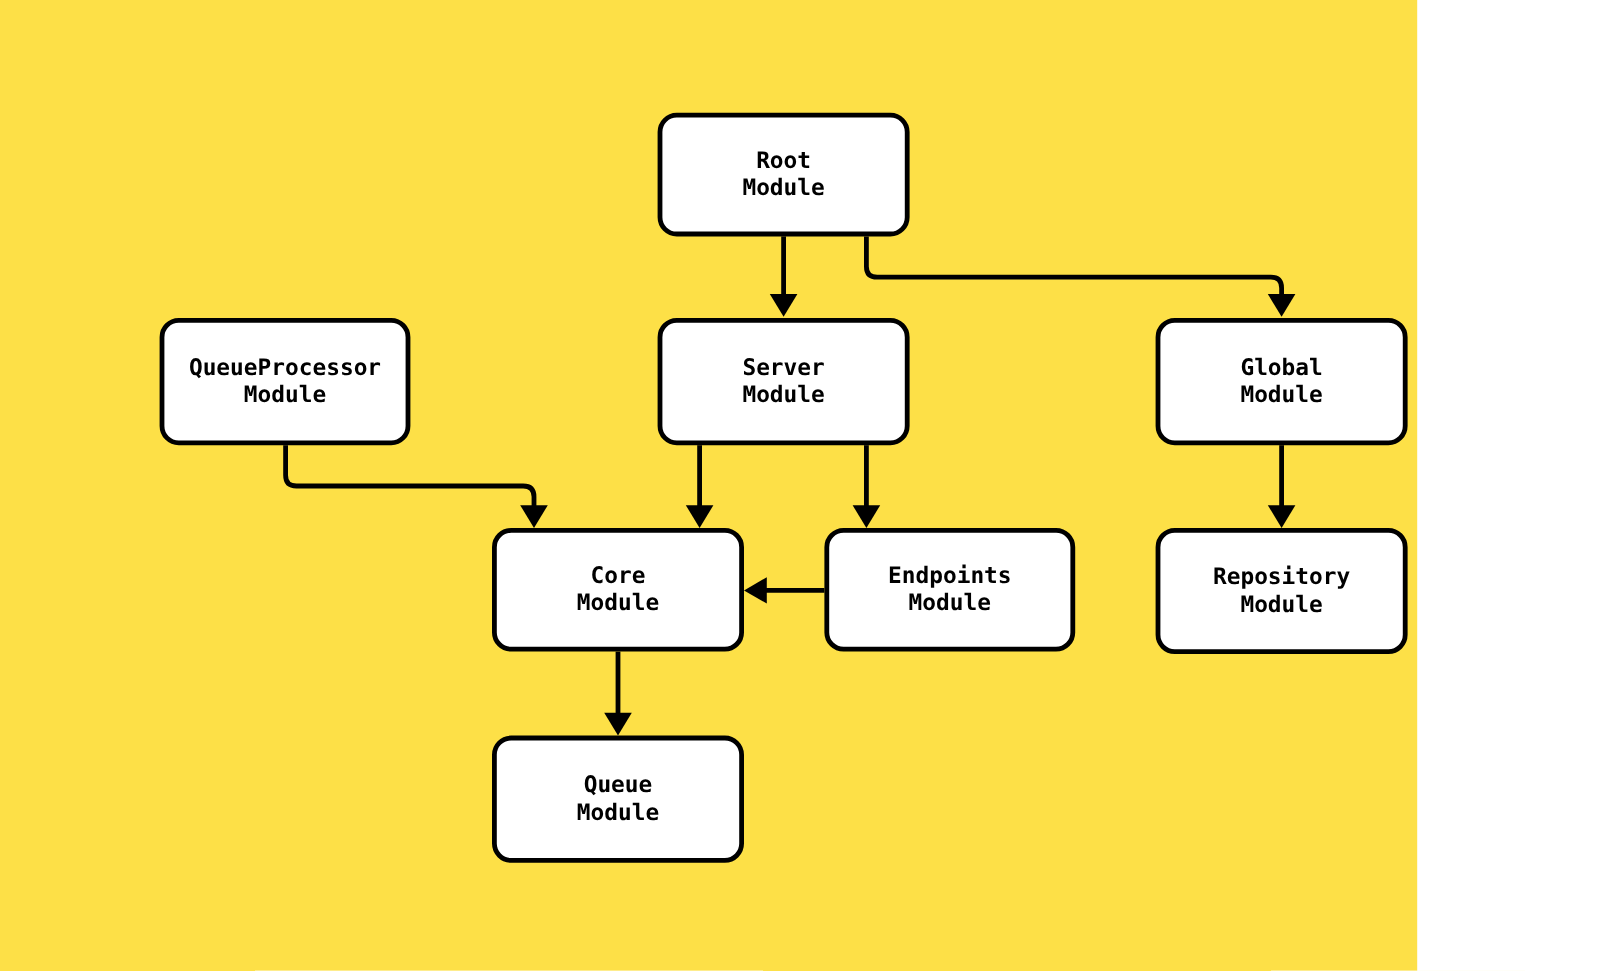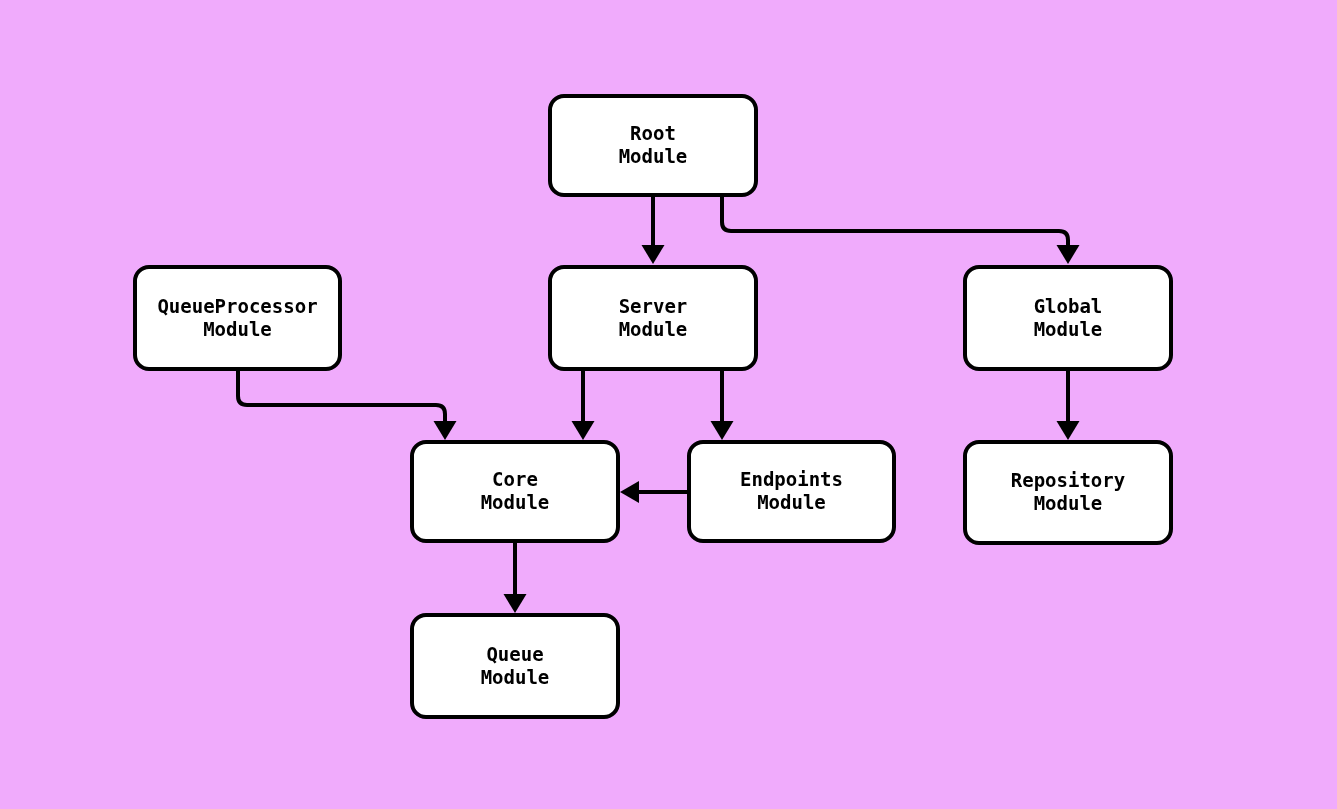--- a/index.html
+++ b/index.html
@@ -8,23 +8,23 @@
     background: #ffffff;
   }
   body {
     width: 1337px;
     height: 809px;
     font-family: "DejaVu Sans Mono", "Liberation Mono", monospace;
     overflow: hidden;
   }
   #diagram-canvas {
     position: relative;
-    width: 1337px;
+    width: 1181px;
     height: 809px;
-    background: #f0abfc;
+    background: #fde047;
   }
   #diagram-svg {
     position: absolute;
     top: 0;
     left: 0;
     width: 1337px;
     height: 809px;
     display: block;
   }
   .node-rect {

